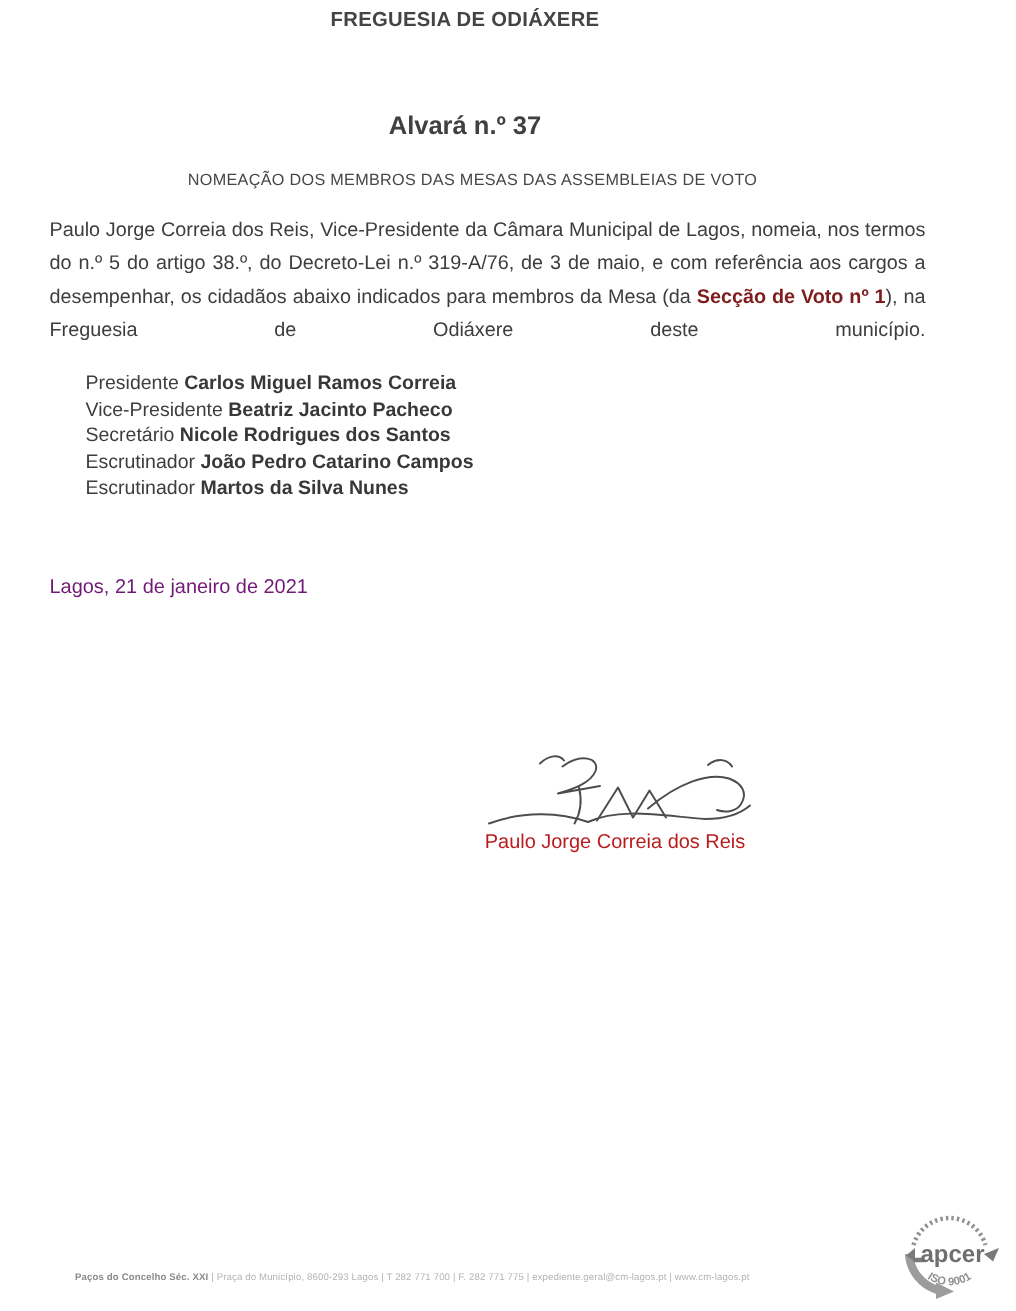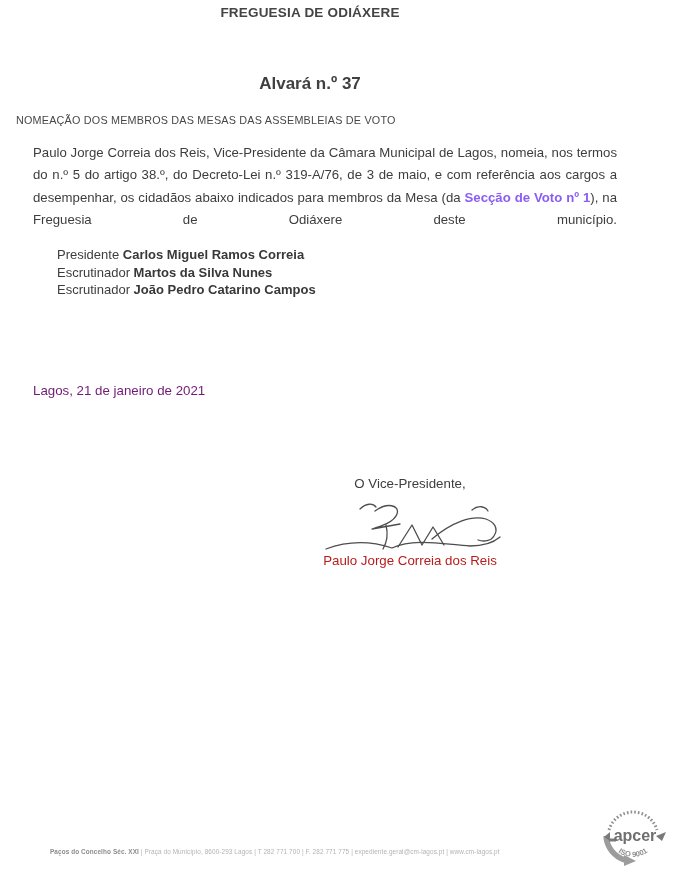--- a/index.html
+++ b/index.html
@@ -28,36 +28,36 @@
   .doc-title {
     position: absolute;
     top: 74px; left: 0; width: 620px;
     text-align: center;
     font-size: 17px;
     font-weight: bold;
     color: #404040;
   }
   .doc-subtitle {
     position: absolute;
-    top: 114px; left: 16px; width: 620px;
-    text-align: left;
+    top: 114px; left: 5px; width: 620px;
+    text-align: center;
     font-size: 10.8px;
     color: #474747;
     letter-spacing: 0.2px;
   }
   .doc-body {
     position: absolute;
     top: 142px; left: 33px; width: 584px;
     font-size: 13.2px;
     line-height: 22.4px;
     text-align: justify;
     text-align-last: justify;
     color: #3d3d3d;
   }
-  .doc-body b { color: #8b5cf6; }
+  .doc-body b { color: #7f1d1d; }
   .members {
     position: absolute;
     top: 246px; left: 57px; width: 420px;
     font-size: 13px;
     color: #3d3d3d;
   }
   .member-row { line-height: 17.6px; }
   .member-name { font-weight: bold; color: #383838; margin-top: 34px; }
   .date-line {
     position: absolute;
@@ -111,27 +111,28 @@
   <div class="doc-header">FREGUESIA DE ODIÁXERE</div>
 
   <div class="doc-title">Alvará n.º 37</div>
 
   <div class="doc-subtitle">NOMEAÇÃO DOS MEMBROS DAS MESAS DAS ASSEMBLEIAS DE VOTO</div>
 
   <div class="doc-body"><span>Paulo Jorge Correia dos Reis, Vice-Presidente da Câmara Municipal de Lagos, nomeia, nos termos do n.º 5 do artigo 38.º, do Decreto-Lei n.º 319-A/76, de 3 de maio, e com referência aos cargos a desempenhar, os cidadãos abaixo indicados para membros da Mesa (da </span><b>Secção de Voto nº 1</b><span>), na Freguesia de Odiáxere deste município.</span></div>
 
   <div class="members">
     <div class="member-row"><span>Presidente</span> <span class="member-name">Carlos Miguel Ramos Correia</span></div>
+    <div class="member-row"><span>Vice-Presidente</span> <span class="member-name">Beatriz Jacinto Pacheco</span></div>
+    <div class="member-row"><span>Secretário</span> <span class="member-name">Nicole Rodrigues dos Santos</span></div>
+    <div class="member-row"><span>Escrutinador</span> <span class="member-name">João Pedro Catarino Campos</span></div>
     <div class="member-row"><span>Escrutinador</span> <span class="member-name">Martos da Silva Nunes</span></div>
-    <div class="member-row"><span>Escrutinador</span> <span class="member-name">João Pedro Catarino Campos</span></div>
   </div>
 
   <div class="date-line">Lagos, 21 de janeiro de 2021</div>
 
-  <div class="sig-title">O Vice-Presidente,</div>
 
   <svg class="sig-scribble" viewBox="0 0 190 62" xmlns="http://www.w3.org/2000/svg">
     <g fill="none" stroke="#4d4d4d" stroke-width="1.3" stroke-linecap="round" stroke-linejoin="round">
       <path d="M 40 11 C 46 5, 53 5, 56 9"></path>
       <path d="M 55 13 C 67 4, 80 7, 77 16 C 74 24, 62 28, 52 31 L 80 26"></path>
       <path d="M 66 27 C 68 35, 67 44, 63 51"></path>
       <path d="M 78 49 L 92 27 L 102 47 L 113 29 L 124 47"></path>
       <path d="M 112 41 C 132 24, 152 17, 166 21 C 174 24, 179 30, 174 38 C 171 43, 164 44, 158 42"></path>
       <path d="M 152 12 C 158 7, 165 8, 168 13"></path>
       <path d="M 6 51 C 30 42, 54 44, 72 50 C 94 40, 122 46, 150 48 C 164 48, 173 45, 180 39"></path>

